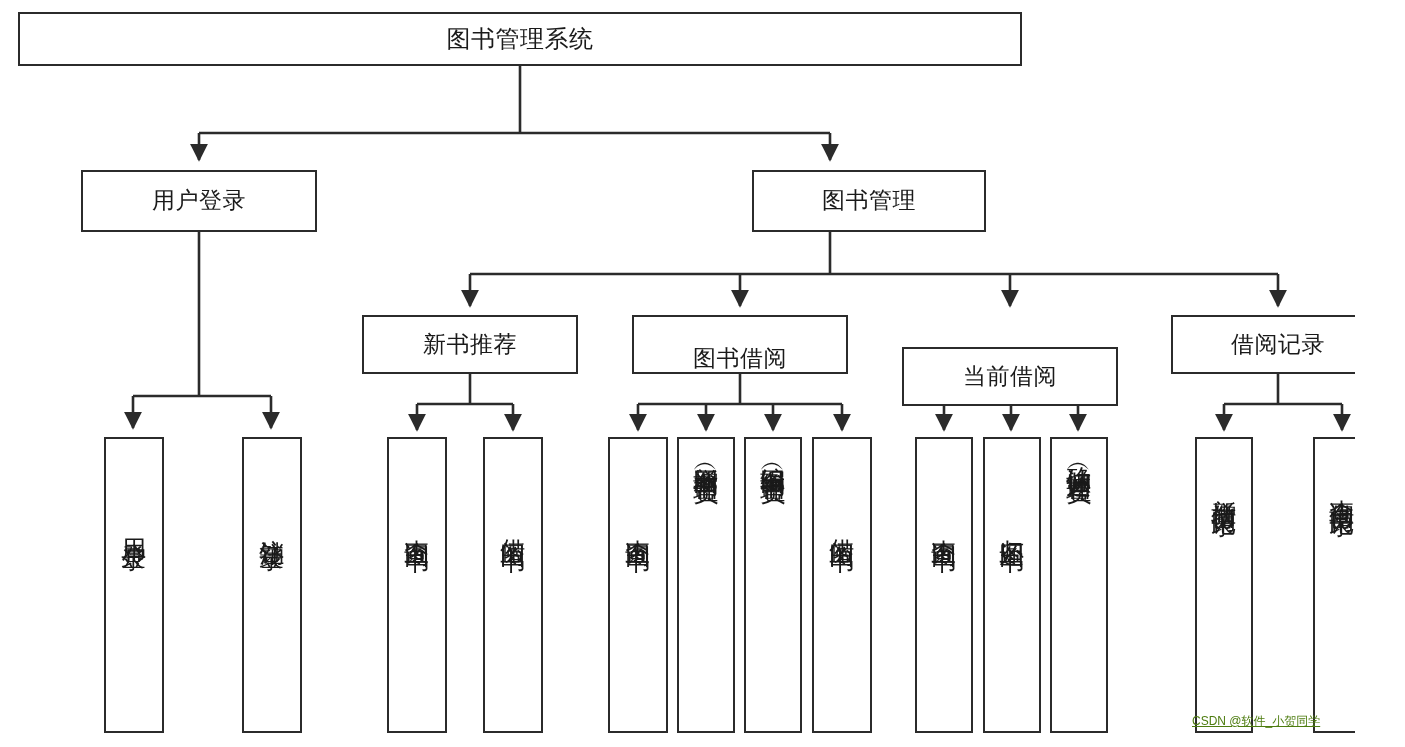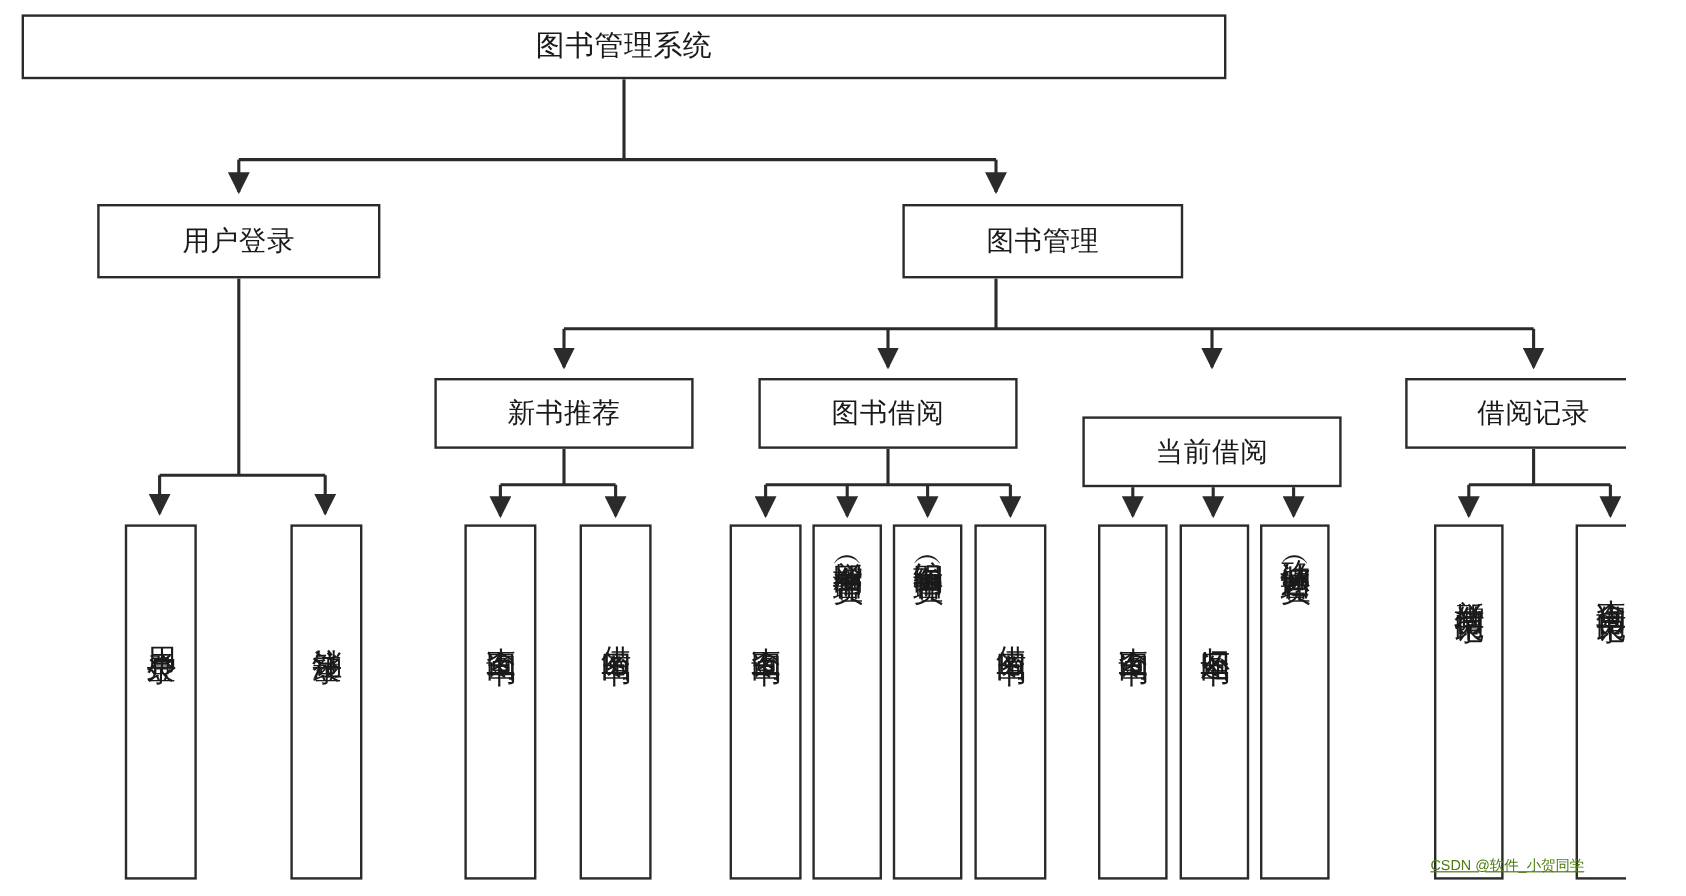--- a/index.html
+++ b/index.html
@@ -136,21 +136,21 @@
   <div class="node h" style="left:81px; top:170px; width:236px; height:62px;">
     <span class="label">用户登录</span>
   </div>
   <div class="node h" style="left:752px; top:170px; width:234px; height:62px;">
     <span class="label">图书管理</span>
   </div>
 
   <div class="node h" style="left:362px; top:315px; width:216px; height:59px;">
     <span class="label">新书推荐</span>
   </div>
-  <div class="node h" style="left:632px; top:315px; width:216px; height:59px;">
+  <div class="node h" style="left:632px; top:315px; width:216px; height:59px;align-items:flex-end;">
     <span class="label">图书借阅</span>
   </div>
   <div class="node h" style="left:902px; top:315px; width:216px; height:59px;margin-top:32px;">
     <span class="label">当前借阅</span>
   </div>
   <div class="node h" style="left:1171px; top:315px; width:214px; height:59px;">
     <span class="label">借阅记录</span>
   </div>
 
   <div class="node v" style="left:104px; top:437px; width:60px; height:296px; padding-top:80px;">

